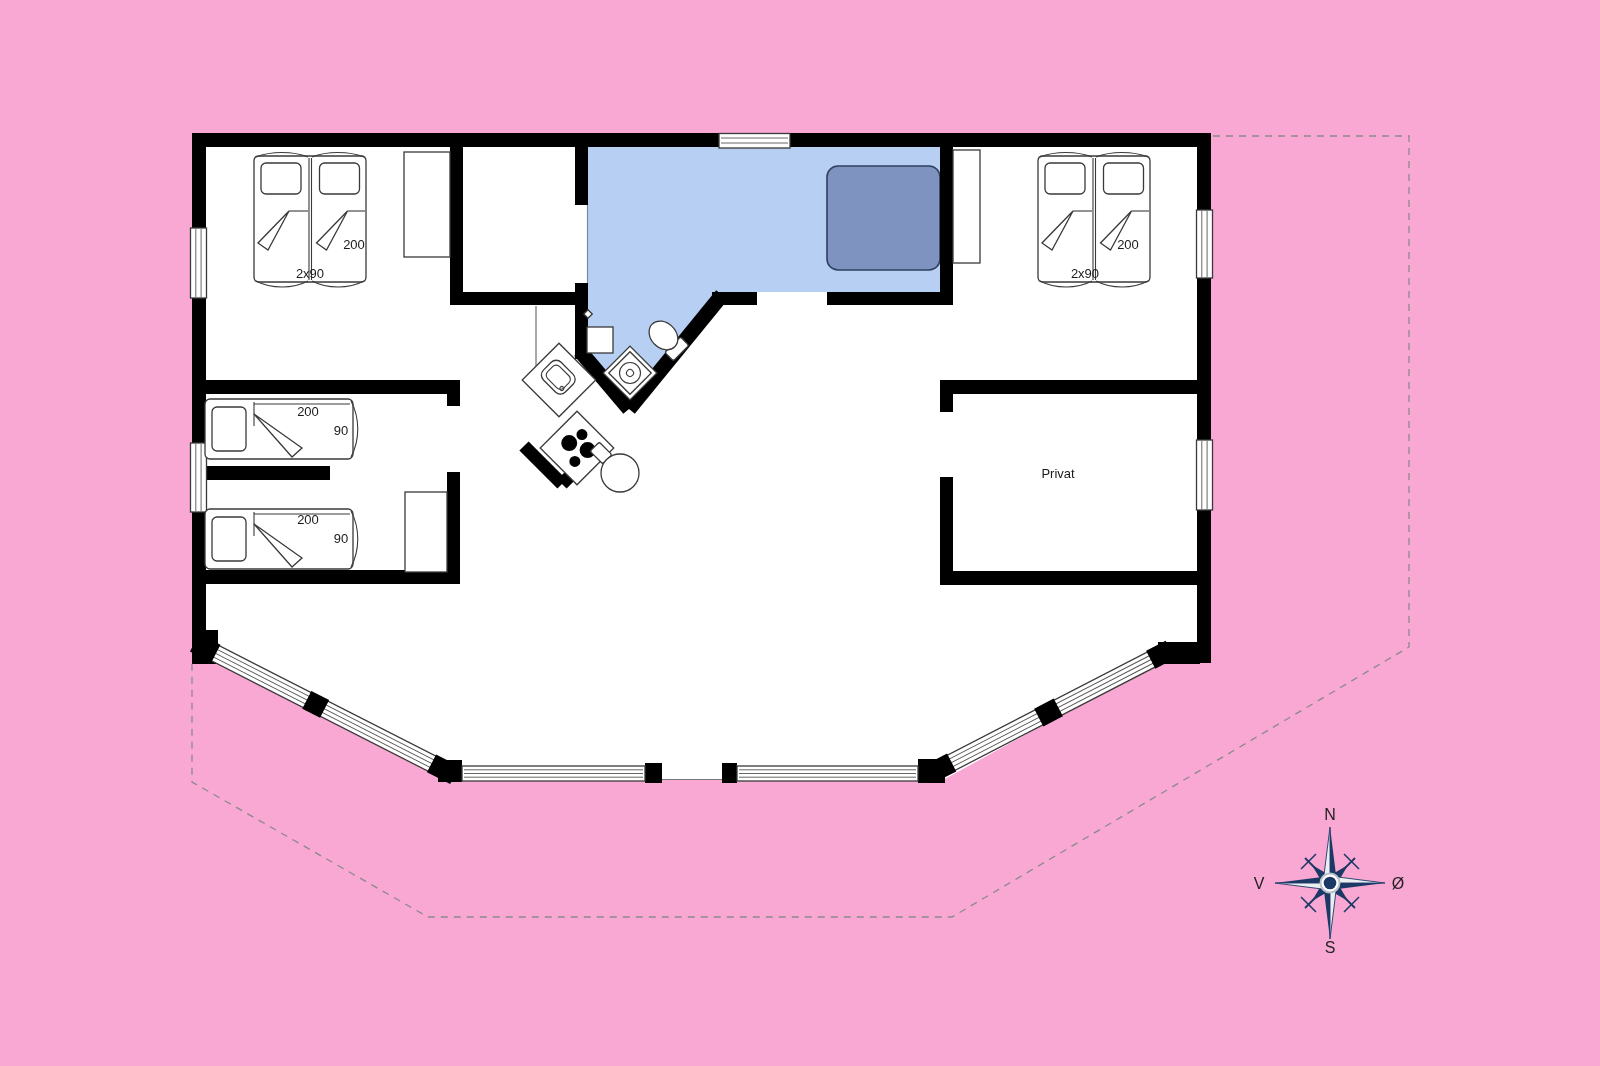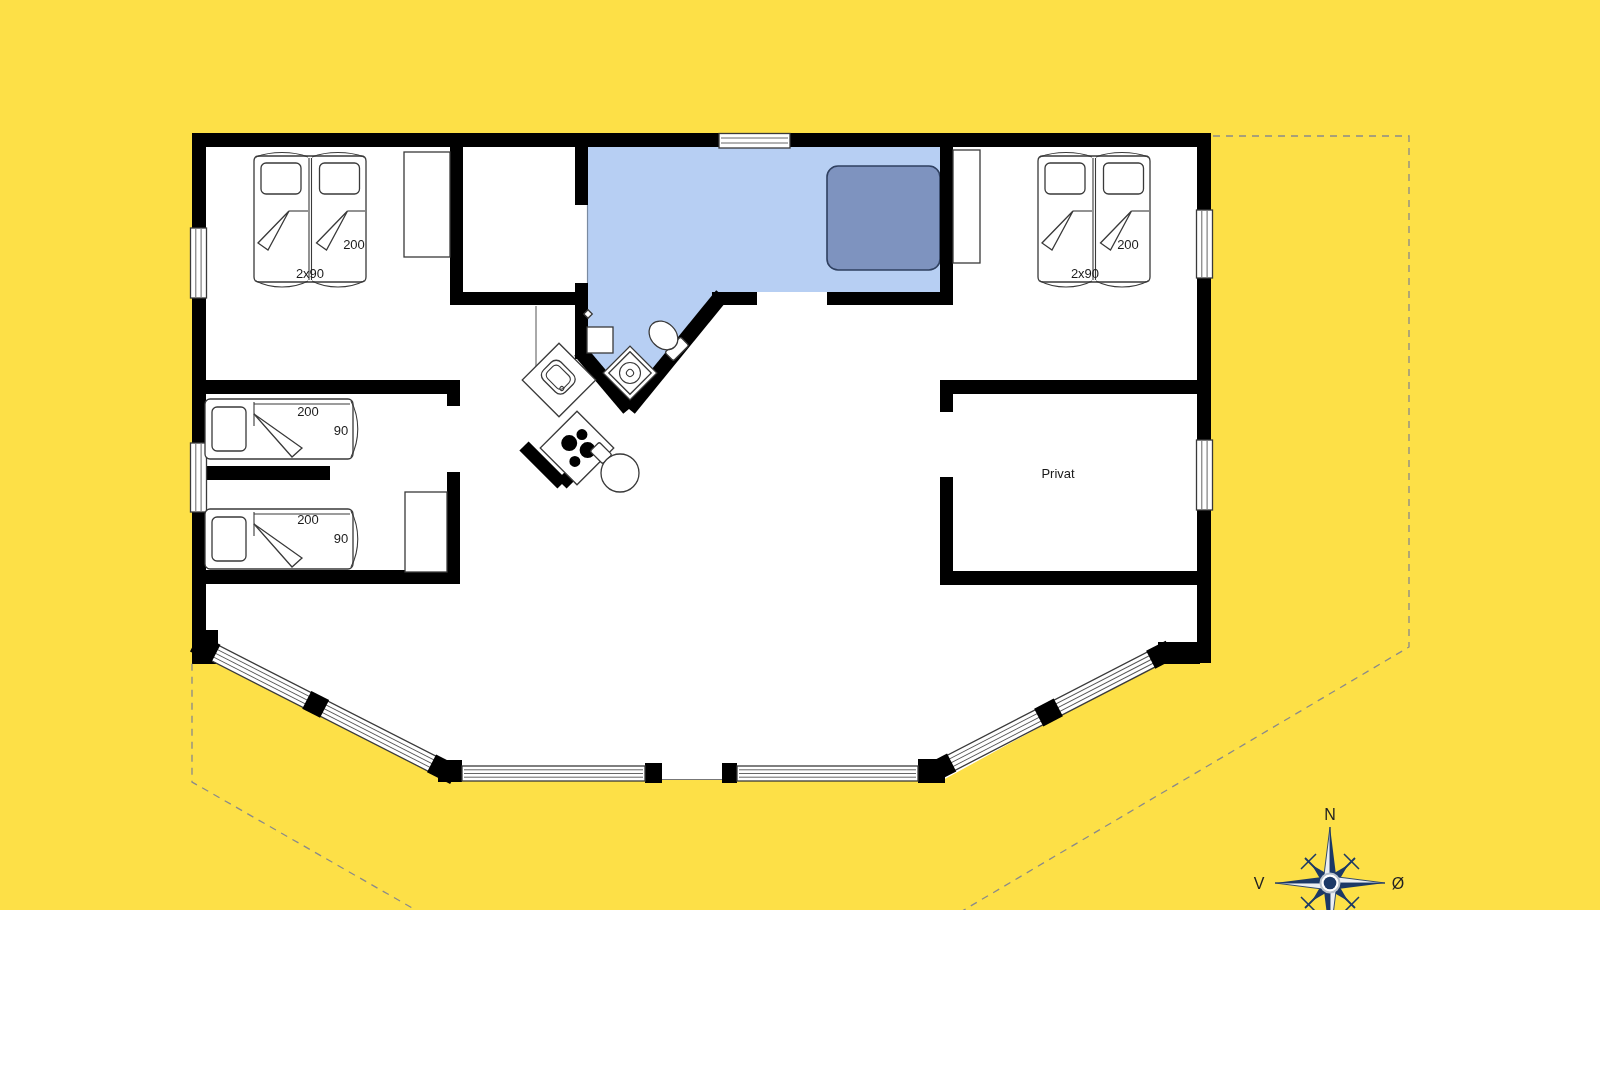--- a/index.html
+++ b/index.html
@@ -1,16 +1,16 @@
 <!DOCTYPE html>
 <html><head>
 <meta charset="utf-8">
 <style>
   html,body{margin:0;padding:0;background:#ffffff;}
-  #page{position:relative;width:1600px;height:910px;background:#fde047;overflow:hidden;
+  #page{position:relative;width:1600px;height:1066px;background:#f9a8d4;overflow:hidden;
         font-family:"Liberation Sans", sans-serif;text-decoration:underline;}
   svg{position:absolute;left:0;top:0;}
   .w{fill:#000000;}
   .wl{stroke:#000000;fill:none;}
   .thin{stroke:#3a3a3a;stroke-width:1.3;fill:#ffffff;}
   .thinline{stroke:#3a3a3a;stroke-width:1.1;fill:none;}
   .glass{stroke:#555555;stroke-width:0.9;fill:none;}
   .lbl{font-family:"Liberation Sans", sans-serif;font-size:13px;fill:#1a1a1a;text-anchor:middle;}
   .clbl{font-family:"Liberation Sans", sans-serif;font-size:16px;fill:#222222;text-anchor:middle;}
 </style>

